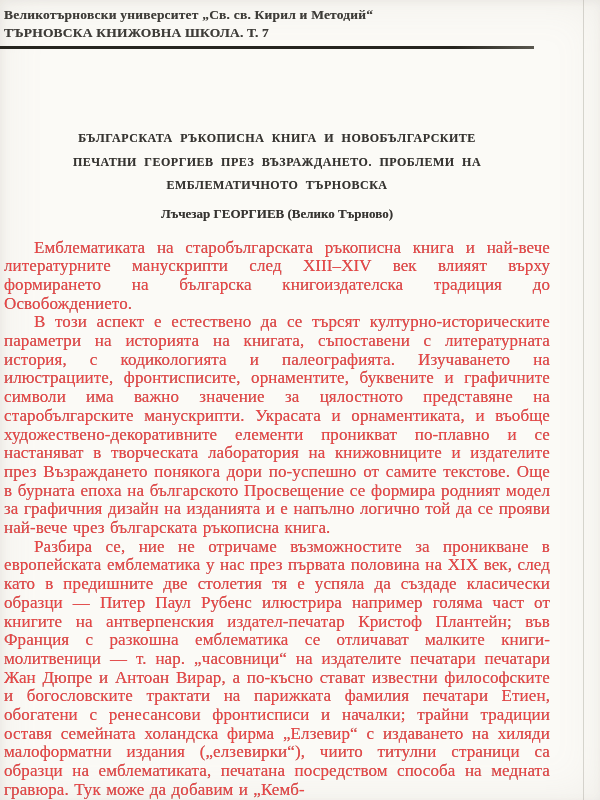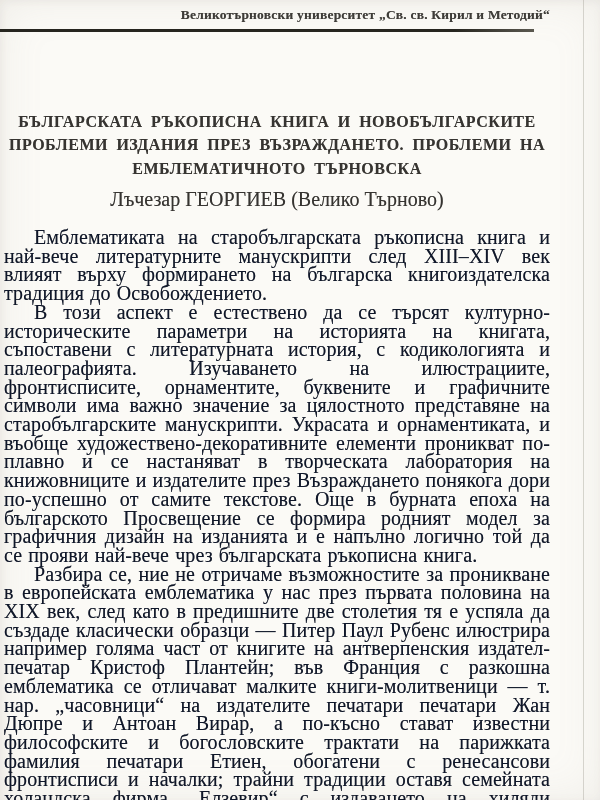--- a/index.html
+++ b/index.html
@@ -12,96 +12,97 @@
     background: #fbfaf6;
     box-shadow: inset 0 0 45px rgba(160, 152, 138, 0.12),
                 inset 2px 2px 8px rgba(150, 142, 128, 0.10);
     font-family: "Liberation Serif", "DejaVu Serif", serif;
   }
 
   .content { width: 546px; padding-left: 4px; }
 
   .proc-header {
     padding-top: 6px;
-    text-align: right;
+    text-align: left;
     font-weight: bold;
     font-size: 13.5px;
     line-height: 17.5px;
     letter-spacing: 0.2px;
     color: #3e3c38;
     text-shadow: 0 0 0.4px rgba(62, 60, 56, 0.5);
   }
 
   .divider {
     margin-top: 5px;
     margin-left: -4px;
     width: 534px;
     height: 3px;
     background: linear-gradient(to right, #26251f 85%, #5a584f);
   }
 
   .title {
     margin: 78px 0 0 0;
     text-align: center;
-    font-size: 16px;
+    font-size: 12px;
     font-weight: bold;
     line-height: 23.5px;
     letter-spacing: 0.5px;
     word-spacing: 4px;
     color: #363431;
     text-shadow: 0 0 0.4px rgba(54, 52, 49, 0.5);
   }
   .t-line { display: block; }
 
   .author {
     margin-top: 8px;
     text-align: center;
-    font-weight: normal;
-    font-size: 20px;
+    font-weight: bold;
+    font-size: 13px;
     color: #363431;
     text-shadow: 0 0 0.4px rgba(54, 52, 49, 0.5);
   }
 
   .body-text { margin-top: 17px; }
   .body-text p {
     margin: 0;
     text-indent: 30px;
     text-align: justify;
-    font-size: 20px;
+    font-size: 17px;
     line-height: 18.7px;
     letter-spacing: 0.1px;
     word-spacing: 1px;
-    color: #0f172a;
+    color: #ef4444;
     text-shadow: 0 0 0.45px rgba(46, 44, 41, 0.55);
   }
 
   .page-edge {
     position: absolute;
     top: 0;
     right: 16px;
     width: 1px;
     height: 100%;
     background: rgba(150, 145, 135, 0.35);
   }
 </style>
 </head>
 <body>
 
 <div class="page">
   <div class="content">
 
     <header class="proc-header">
       <div class="h-line">Великотърновски университет „Св. св. Кирил и Методий“</div>
+      <div class="h-line">ТЪРНОВСКА КНИЖОВНА ШКОЛА. Т. 7</div>
     </header>
 
     <div class="divider"></div>
 
     <h1 class="title">
       <span class="t-line">БЪЛГАРСКАТА РЪКОПИСНА КНИГА И НОВОБЪЛГАРСКИТЕ</span>
-      <span class="t-line">ПРОБЛЕМИ ИЗДАНИЯ ПРЕЗ ВЪЗРАЖДАНЕТО. ПРОБЛЕМИ НА</span>
+      <span class="t-line">ПЕЧАТНИ ГЕОРГИЕВ ПРЕЗ ВЪЗРАЖДАНЕТО. ПРОБЛЕМИ НА</span>
       <span class="t-line">ЕМБЛЕМАТИЧНОТО ТЪРНОВСКА</span>
     </h1>
 
     <div class="author">Лъчезар ГЕОРГИЕВ (Велико Търново)</div>
 
     <section class="body-text">
       <p>Емблематиката на старобългарската ръкописна книга и най-вече литературните манускрипти след XIII–XIV век влияят върху формирането на българска книгоиздателска традиция до Освобождението.</p>
       <p>В този аспект е естествено да се търсят културно-историческите параметри на историята на книгата, съпоставени с литературната история, с кодикологията и палеографията. Изучаването на илюстрациите, фронтисписите, орнаментите, буквените и графичните символи има важно значение за цялостното представяне на старобългарските манускрипти. Украсата и орнаментиката, и въобще художествено-декоративните елементи проникват по-плавно и се настаняват в творческата лаборатория на книжовниците и издателите през Възраждането понякога дори по-успешно от самите текстове. Още в бурната епоха на българското Просвещение се формира родният модел за графичния дизайн на изданията и е напълно логично той да се прояви най-вече чрез българската ръкописна книга.</p>
       <p>Разбира се, ние не отричаме възможностите за проникване в европейската емблематика у нас през първата половина на XIX век, след като в предишните две столетия тя е успяла да създаде класически образци — Питер Паул Рубенс илюстрира например голяма част от книгите на антверпенския издател-печатар Кристоф Плантейн; във Франция с разкошна емблематика се отличават малките книги-молитвеници — т. нар. „часовници“ на издателите печатари печатари Жан Дюпре и Антоан Вирар, а по-късно стават известни философските и богословските трактати на парижката фамилия печатари Етиен, обогатени с ренесансови фронтисписи и началки; трайни традиции оставя семейната холандска фирма „Елзевир“ с издаването на хиляди малоформатни издания („елзевирки“), чиито титулни страници са образци на емблематиката, печатана посредством способа на медната гравюра. Тук може да добавим и „Кемб-</p>
     </section>

